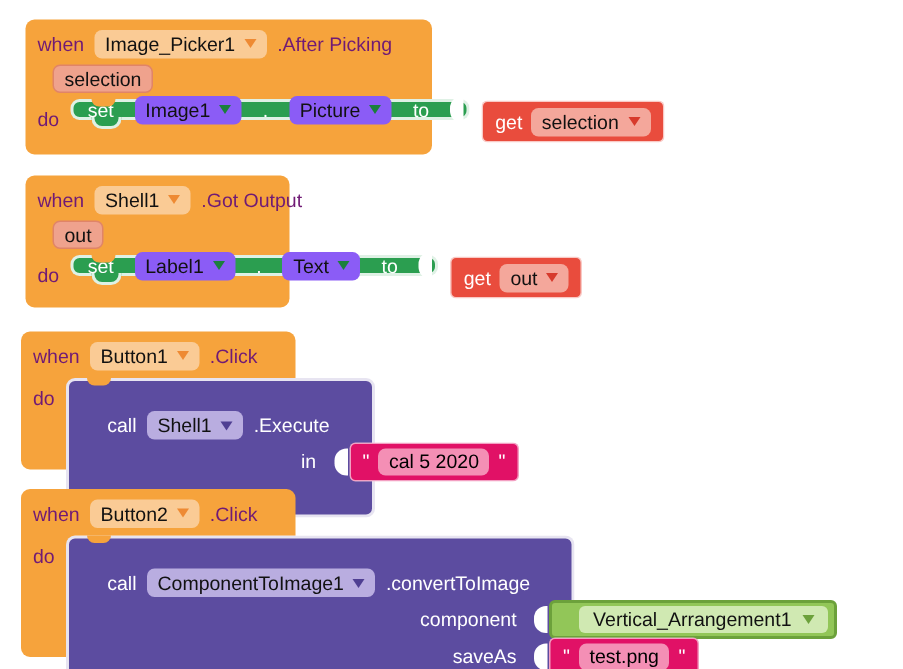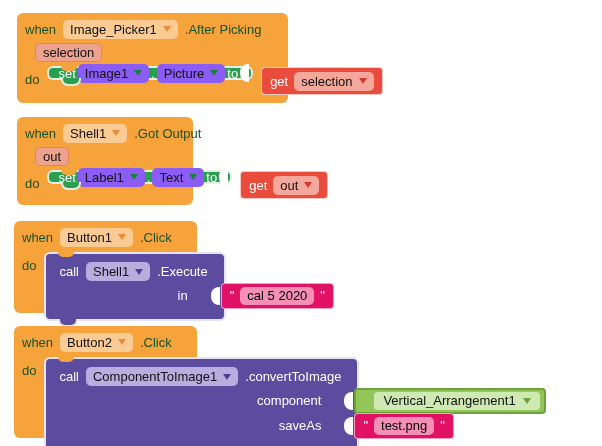--- a/index.html
+++ b/index.html
@@ -8,21 +8,21 @@
     font-family:"Liberation Sans", sans-serif; font-size:13px; overflow:hidden;
   }
   .when-block {
     position:absolute; background:#F6A33C; border-radius:6px;
     box-sizing:border-box; padding:5px 8px;
   }
   .when-header { display:flex; align-items:center; gap:7px; height:22px; color:#fff; white-space:nowrap; }
   .param-row { margin:3px 0 0 10px; height:19px; display:flex; }
   .do-row { display:flex; align-items:flex-start; gap:8px; margin-top:4px; width:max-content; }
   .do-label { color:#fff; margin-top:6px; }
-  .kw { color:#14532d; }
+  .kw { color:#701a75; }
 
   .chip {
     display:inline-flex; align-items:center; gap:6px; border-radius:5px;
     padding:1px 7px; color:#111; white-space:nowrap; line-height:17px;
   }
   .chip-orange { background:#FACB95; }
   .chip-green  { background:#8b5cf6; }
   .chip-red    { background:#F4A79B; }
   .chip-purple { background:#B9ADE0; }
   .comp-chip   { background:#D0E9B2;margin-left:14px; }
@@ -44,39 +44,39 @@
   .stmt::before { 
     content:''; position:absolute; top:-2px; left:12px; width:16px; height:5px;
     background:#F6A33C; border-radius:0 0 5px 5px;
   }
   .stmt::after { 
     content:''; position:absolute; bottom:-8px; left:12px; width:20px; height:8px;
     background:inherit; border:2px solid rgba(255,255,255,0.85); border-top:none;
     border-radius:0 0 7px 7px; box-sizing:border-box;
   }
   .set-block {
-    background:#2B9E50; border-radius:6px; display:flex; align-items:center; gap:2px;
+    background:#2B9E50; border-radius:6px; display:flex; align-items:center; gap:14px;
     padding:3px 2px 3px 9px; color:#fff; height:14px; box-sizing:border-box; white-space:nowrap;
   }
   .socket { width:9px; height:18px; background:#fff; border-radius:8px 0 0 8px; flex:none; }
 
   .value-block {
     display:inline-flex; align-items:center; gap:6px; background:#E94C3D;
     border:1px solid rgba(255,255,255,0.7); border-radius:4px; padding:0 8px;
     color:#fff; height:28px; box-sizing:border-box; margin-top:1px; white-space:nowrap;
   }
 
   .call-block {
     background:#5C4CA0; border-radius:6px; color:#fff; width:max-content;
-    display:flex; flex-direction:column; padding:4px;
+    display:flex; flex-direction:column; padding:16px;
   }
   .call-header { display:flex; align-items:center; gap:7px; padding:4px 12px 2px 9px; white-space:nowrap; }
   .arg-row {
     position:relative; display:flex; align-items:center; justify-content:flex-end;
-    gap:23px; padding:2px 0 2px 10px; height:25px; box-sizing:border-box;
+    gap:12px; padding:2px 0 2px 10px; height:25px; box-sizing:border-box;
   }
   .call-bottom { height:7px; }
   .value-attach { position:absolute; left:100%; top:50%; transform:translateY(-50%); margin-left:1px; white-space:nowrap; }
 
   .text-block {
     display:inline-flex; align-items:center; gap:6px; background:#E11166;
     border:1px solid rgba(255,255,255,0.6); border-radius:4px; padding:2px 8px; color:#fff; height:26px; box-sizing:border-box;
   }
   .text-field { background:#F48FB5; border-radius:5px; padding:0 7px; color:#000000; line-height:18px; }
   .q { color:#fff; }

